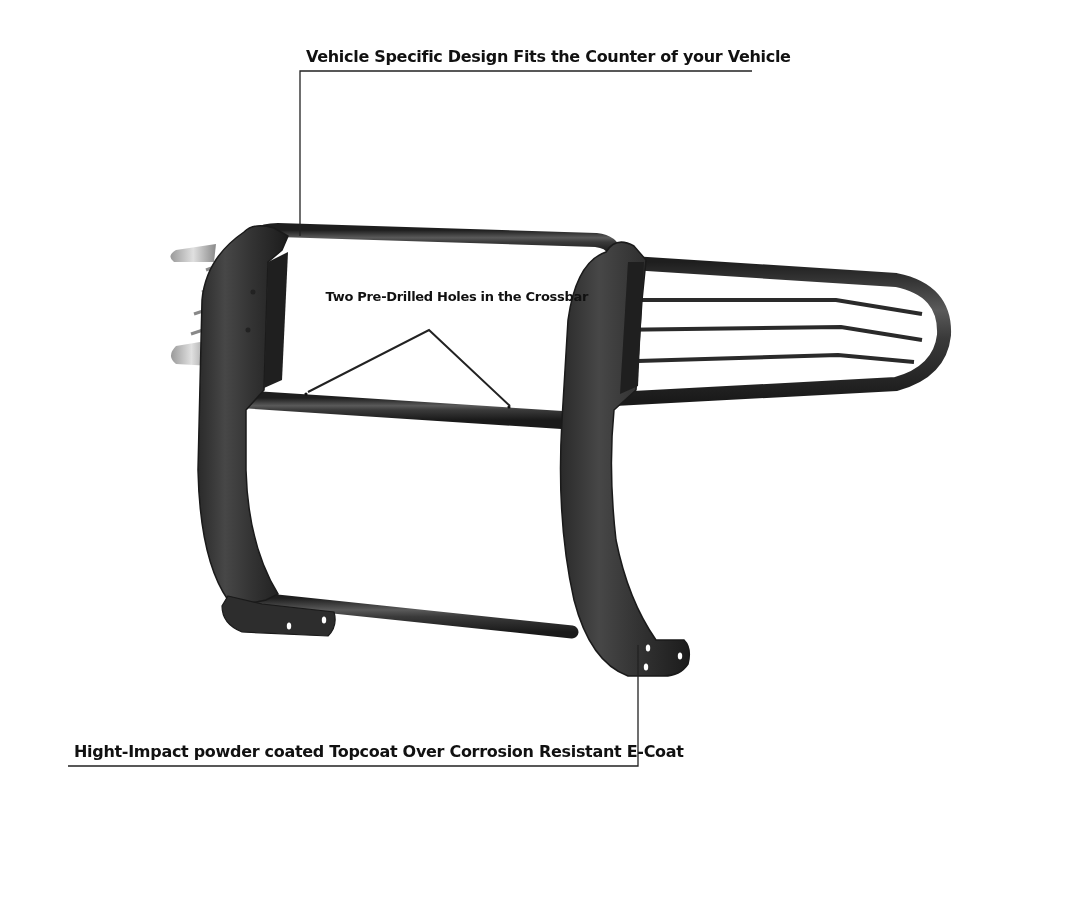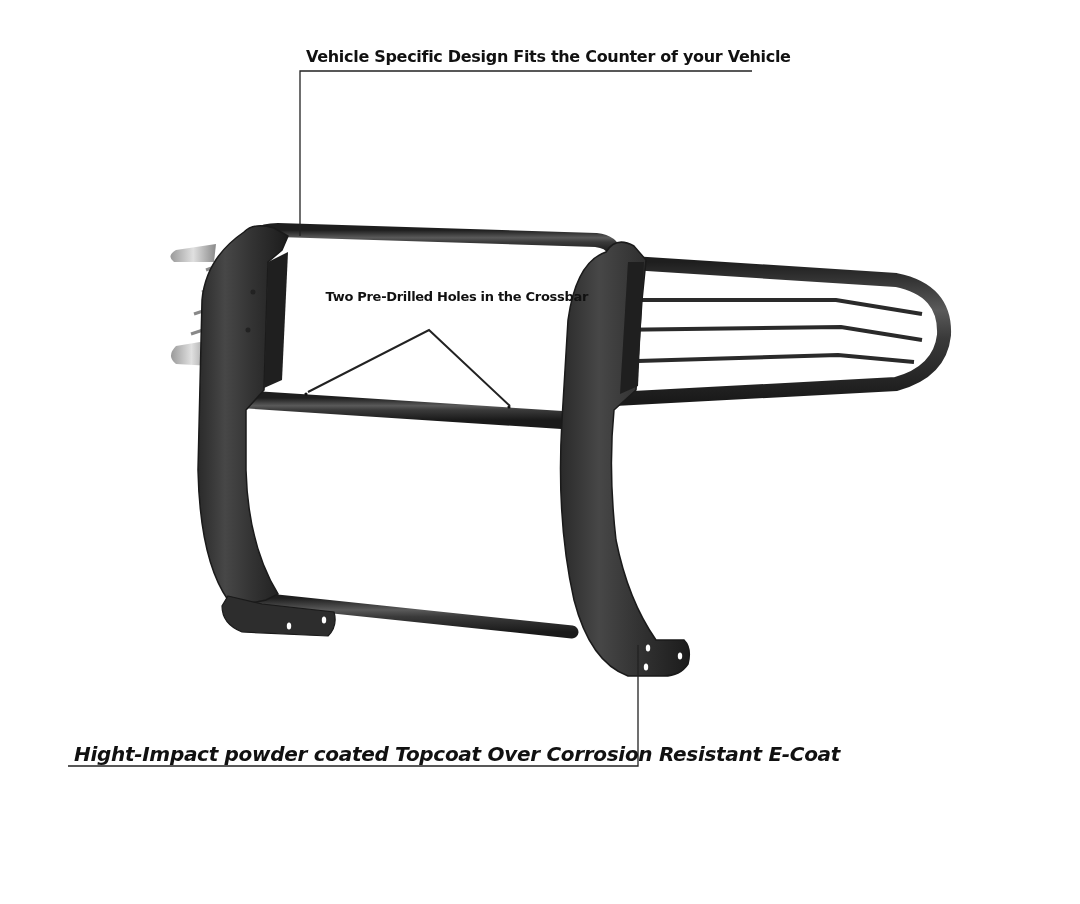--- a/index.html
+++ b/index.html
@@ -3,21 +3,21 @@
 <meta charset="utf-8">
 <style>
   html, body { margin: 0; padding: 0; background: #ffffff; }
   body { width: 1080px; height: 904px; position: relative; overflow: hidden;
          font-family: "DejaVu Sans", sans-serif; }
   .stage { position: absolute; left: 16px; top: 0; width: 880px; height: 904px; }
   .callout-text { position: absolute; font-family: "DejaVu Sans", sans-serif;
                   font-weight: bold; color: #111; white-space: nowrap; letter-spacing: -0.3px; }
   #c-top { left: 290px; top: 47px; font-size: 16px; }
   #c-mid { left: 270px; top: 288px; width: 286px; text-align: right; font-size: 13px; line-height: 18px; margin-left: 16px; }
-  #c-bottom { left: 58px; top: 742px; font-size: 20px; font-style: italic; }
+  #c-bottom { left: 58px; top: 742px; font-size: 16px; }
   svg { position: absolute; left: 0; top: 0; }
 </style>
 </head>
 <body>
 
 <div class="stage">
 
   <svg width="1080" height="904" viewBox="0 0 1080 904">
     <defs>
       <linearGradient id="tubeH" x1="0" y1="0" x2="0" y2="1">

